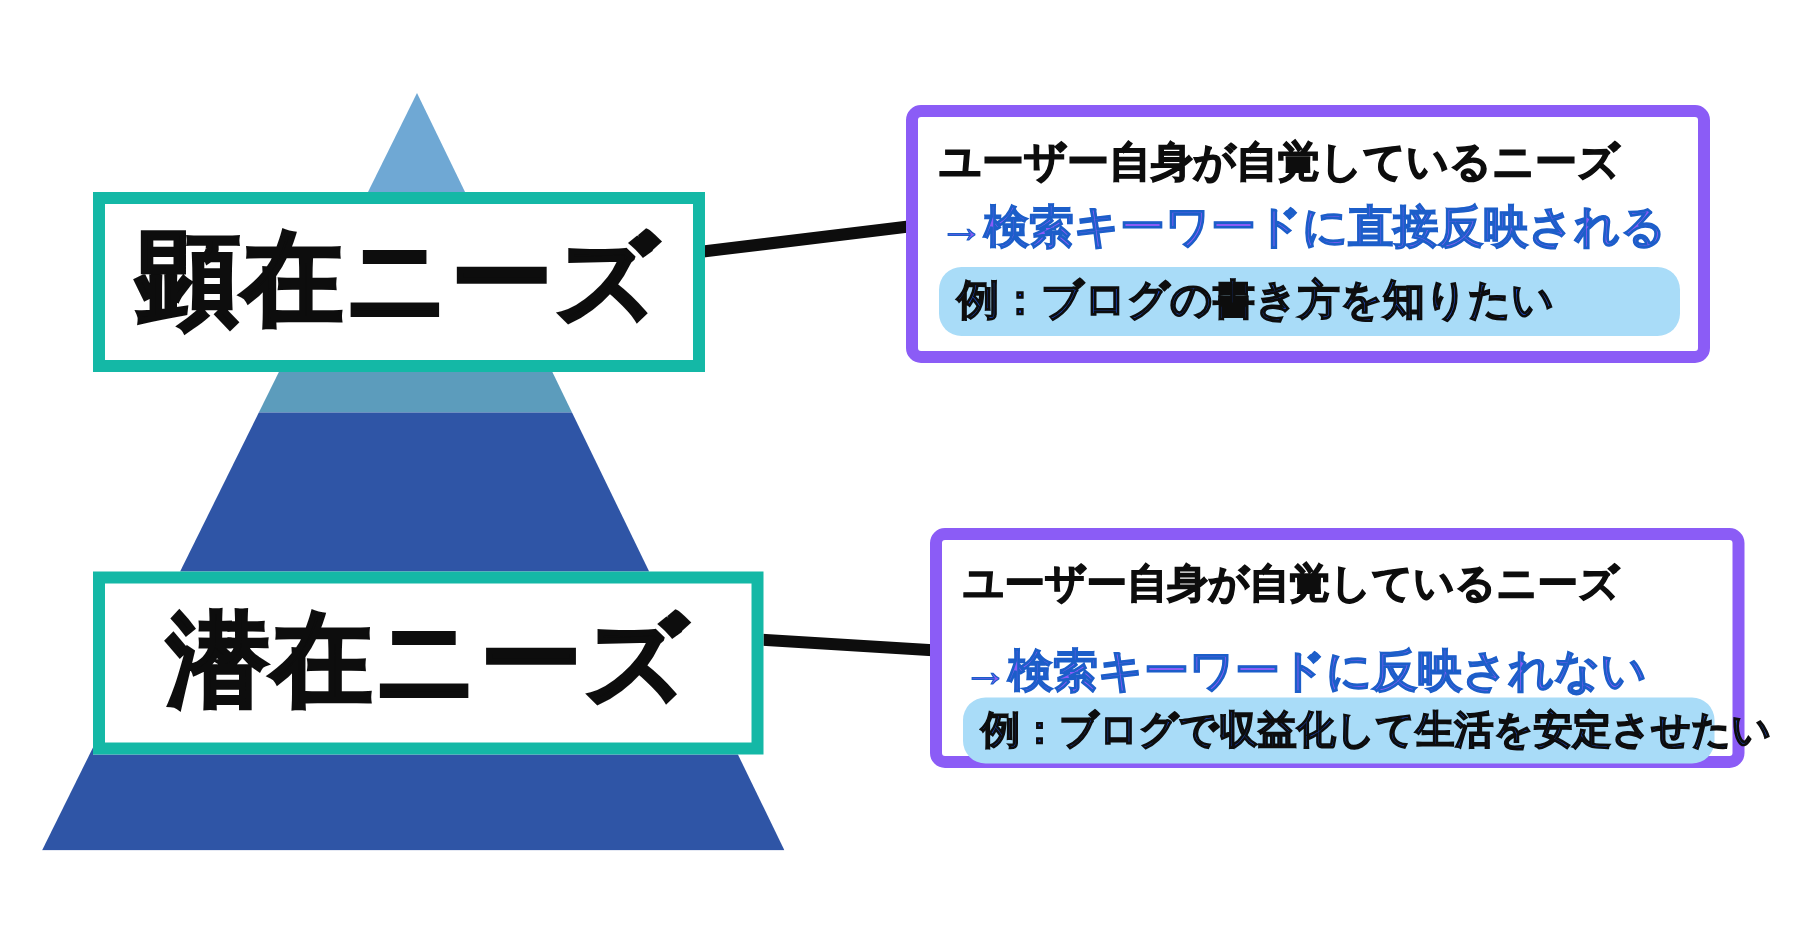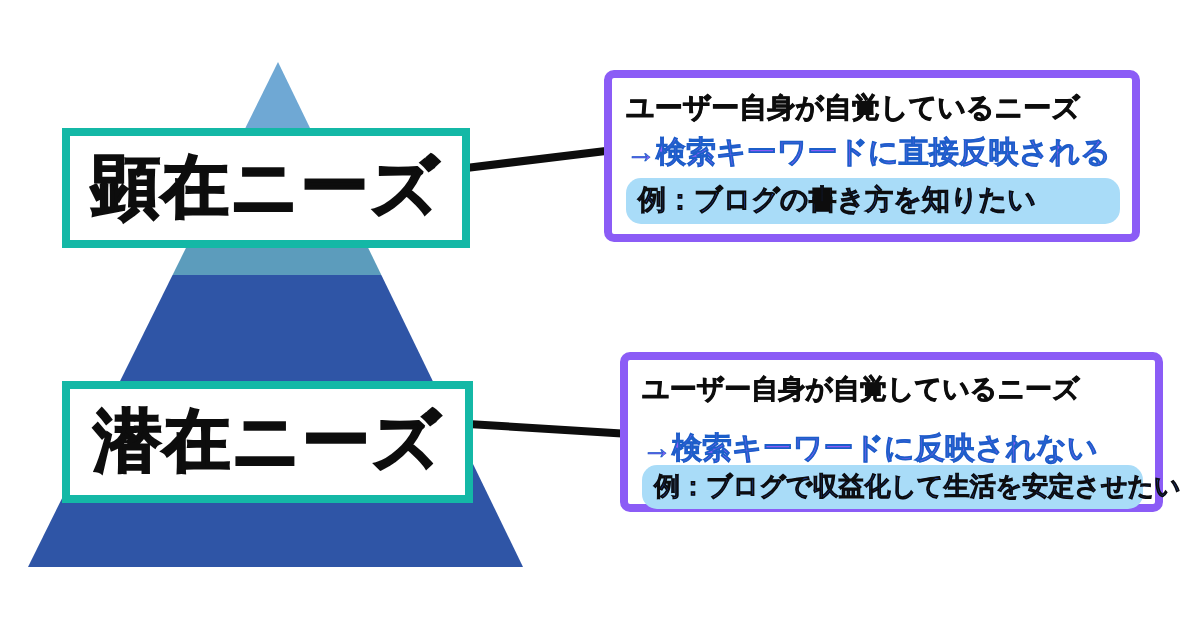--- a/index.html
+++ b/index.html
@@ -10,21 +10,21 @@
   .layer-svg{position:absolute;left:0;top:0;width:1200px;height:630px;z-index:0;}
 
   
   .label-box{
     position:absolute;box-sizing:border-box;background:#ffffff;
     border:8px solid #14b8a6;display:flex;align-items:center;justify-content:center;
     z-index:2;
     margin-top:16px;
   }
   .label-box.explicit{left:62px;top:112px;width:408px;height:120px;}
-  .label-box.latent{left:62px;top:365px;width:411px;height:122px;}
+  .label-box.latent{left:62px;top:365px;width:447px;height:122px;}
   .label-title{
     color:#0d0d0d;font-size:68px;font-weight:900;letter-spacing:1px;
     line-height:1;white-space:nowrap;-webkit-text-stroke:2px #0d0d0d;
     padding-bottom:4px;
   }
 
   
   .note-box{
     position:absolute;box-sizing:border-box;background:#ffffff;
     border:8px solid #8b5cf6;border-radius:10px;z-index:2;

